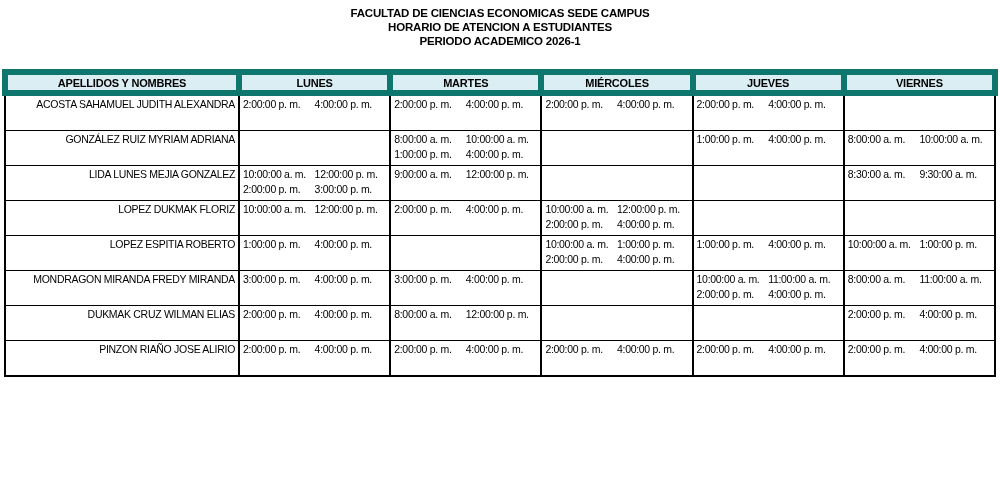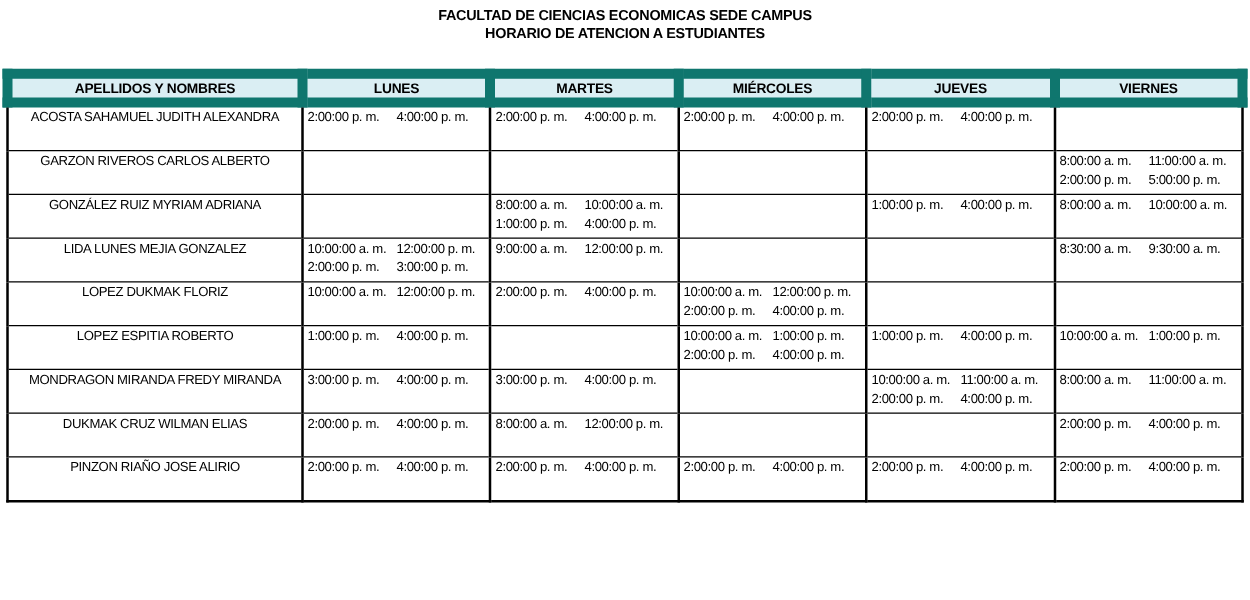--- a/index.html
+++ b/index.html
@@ -21,21 +21,21 @@
     letter-spacing: -0.2px;
   }
   table.schedule {
     border-collapse: collapse;
     table-layout: fixed;
     width: 996px;
     margin: 21px 2px 0 2px;
     border: 2px solid #000;
   }
   table.schedule th {
-    border: 8px solid #0f766e;
+    border: 6px solid #0f766e;
     background: #daeef3;
     font-size: 11px;
     font-weight: bold;
     text-align: center;
     height: 13px;
     padding: 1px 2px;
     letter-spacing: -0.2px;
   }
   table.schedule th.name-col { width: 224px; }
   table.schedule td {
@@ -45,33 +45,34 @@
     vertical-align: top;
     font-size: 10.5px;
     line-height: 15px;
     height: 32px;
     padding: 1px 3px;
     letter-spacing: -0.3px;
     white-space: nowrap;
     overflow: hidden;
   }
   table.schedule tbody tr:last-child td { border-bottom: 2px solid #000; }
-  td.name-cell { text-align: center; }
+  td.name-cell { text-align: right; }
   .slot {
     display: grid;
     grid-template-columns: 1fr 1fr;
   }
   .slot span { display: block; text-align: left; }
 </style>
 </head>
 <body>
 
 <div class="title-block">
   <div>FACULTAD DE CIENCIAS ECONOMICAS SEDE CAMPUS</div>
   <div>HORARIO DE ATENCION A ESTUDIANTES</div>
+  <div>PERIODO ACADEMICO 2026-1</div>
 </div>
 
 <table class="schedule">
   <thead>
     <tr>
       <th class="name-col">APELLIDOS Y NOMBRES</th>
       <th>LUNES</th>
       <th>MARTES</th>
       <th>MIÉRCOLES</th>
       <th>JUEVES</th>
@@ -101,37 +102,20 @@
         </td>
         <td>
           <div class="slot">
             <span>2:00:00 p. m.</span>
             <span>4:00:00 p. m.</span>
           </div>
         </td>
         <td></td>
       </tr>
       <tr>
-        <td class="name-cell">GARZON RIVEROS CARLOS ALBERTO</td>
-        <td></td>
-        <td></td>
-        <td></td>
-        <td></td>
-        <td>
-          <div class="slot">
-            <span>8:00:00 a. m.</span>
-            <span>11:00:00 a. m.</span>
-          </div>
-          <div class="slot">
-            <span>2:00:00 p. m.</span>
-            <span>5:00:00 p. m.</span>
-          </div>
-        </td>
-      </tr>
-      <tr>
         <td class="name-cell">GONZÁLEZ RUIZ MYRIAM ADRIANA</td>
         <td></td>
         <td>
           <div class="slot">
             <span>8:00:00 a. m.</span>
             <span>10:00:00 a. m.</span>
           </div>
           <div class="slot">
             <span>1:00:00 p. m.</span>
             <span>4:00:00 p. m.</span>

